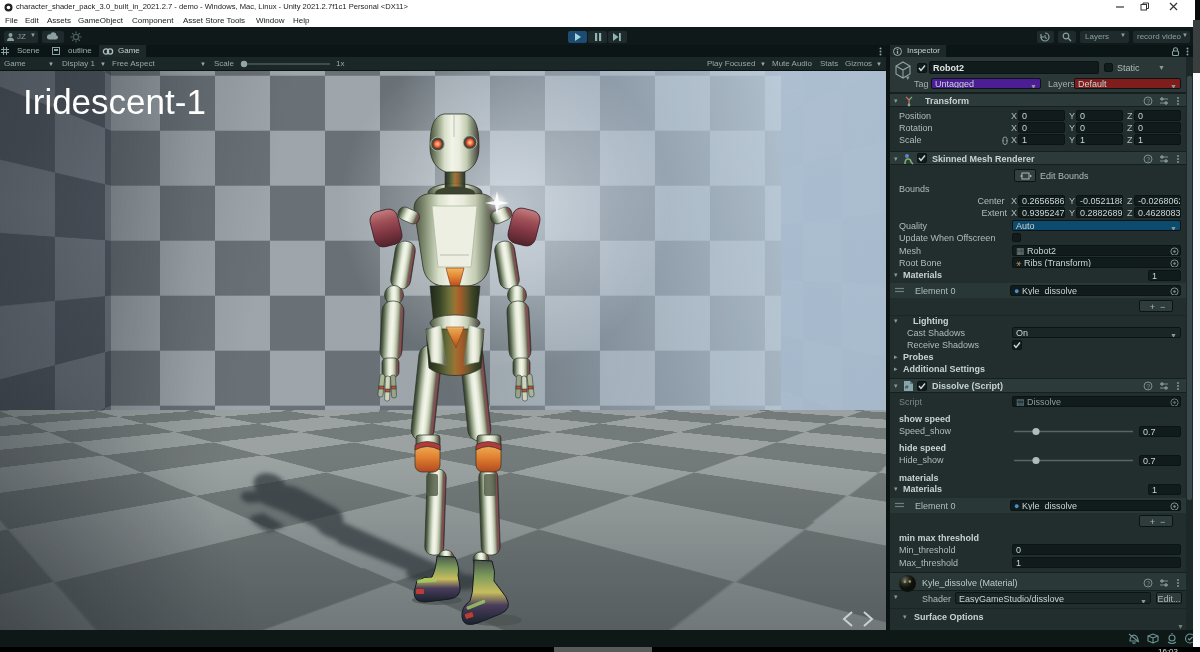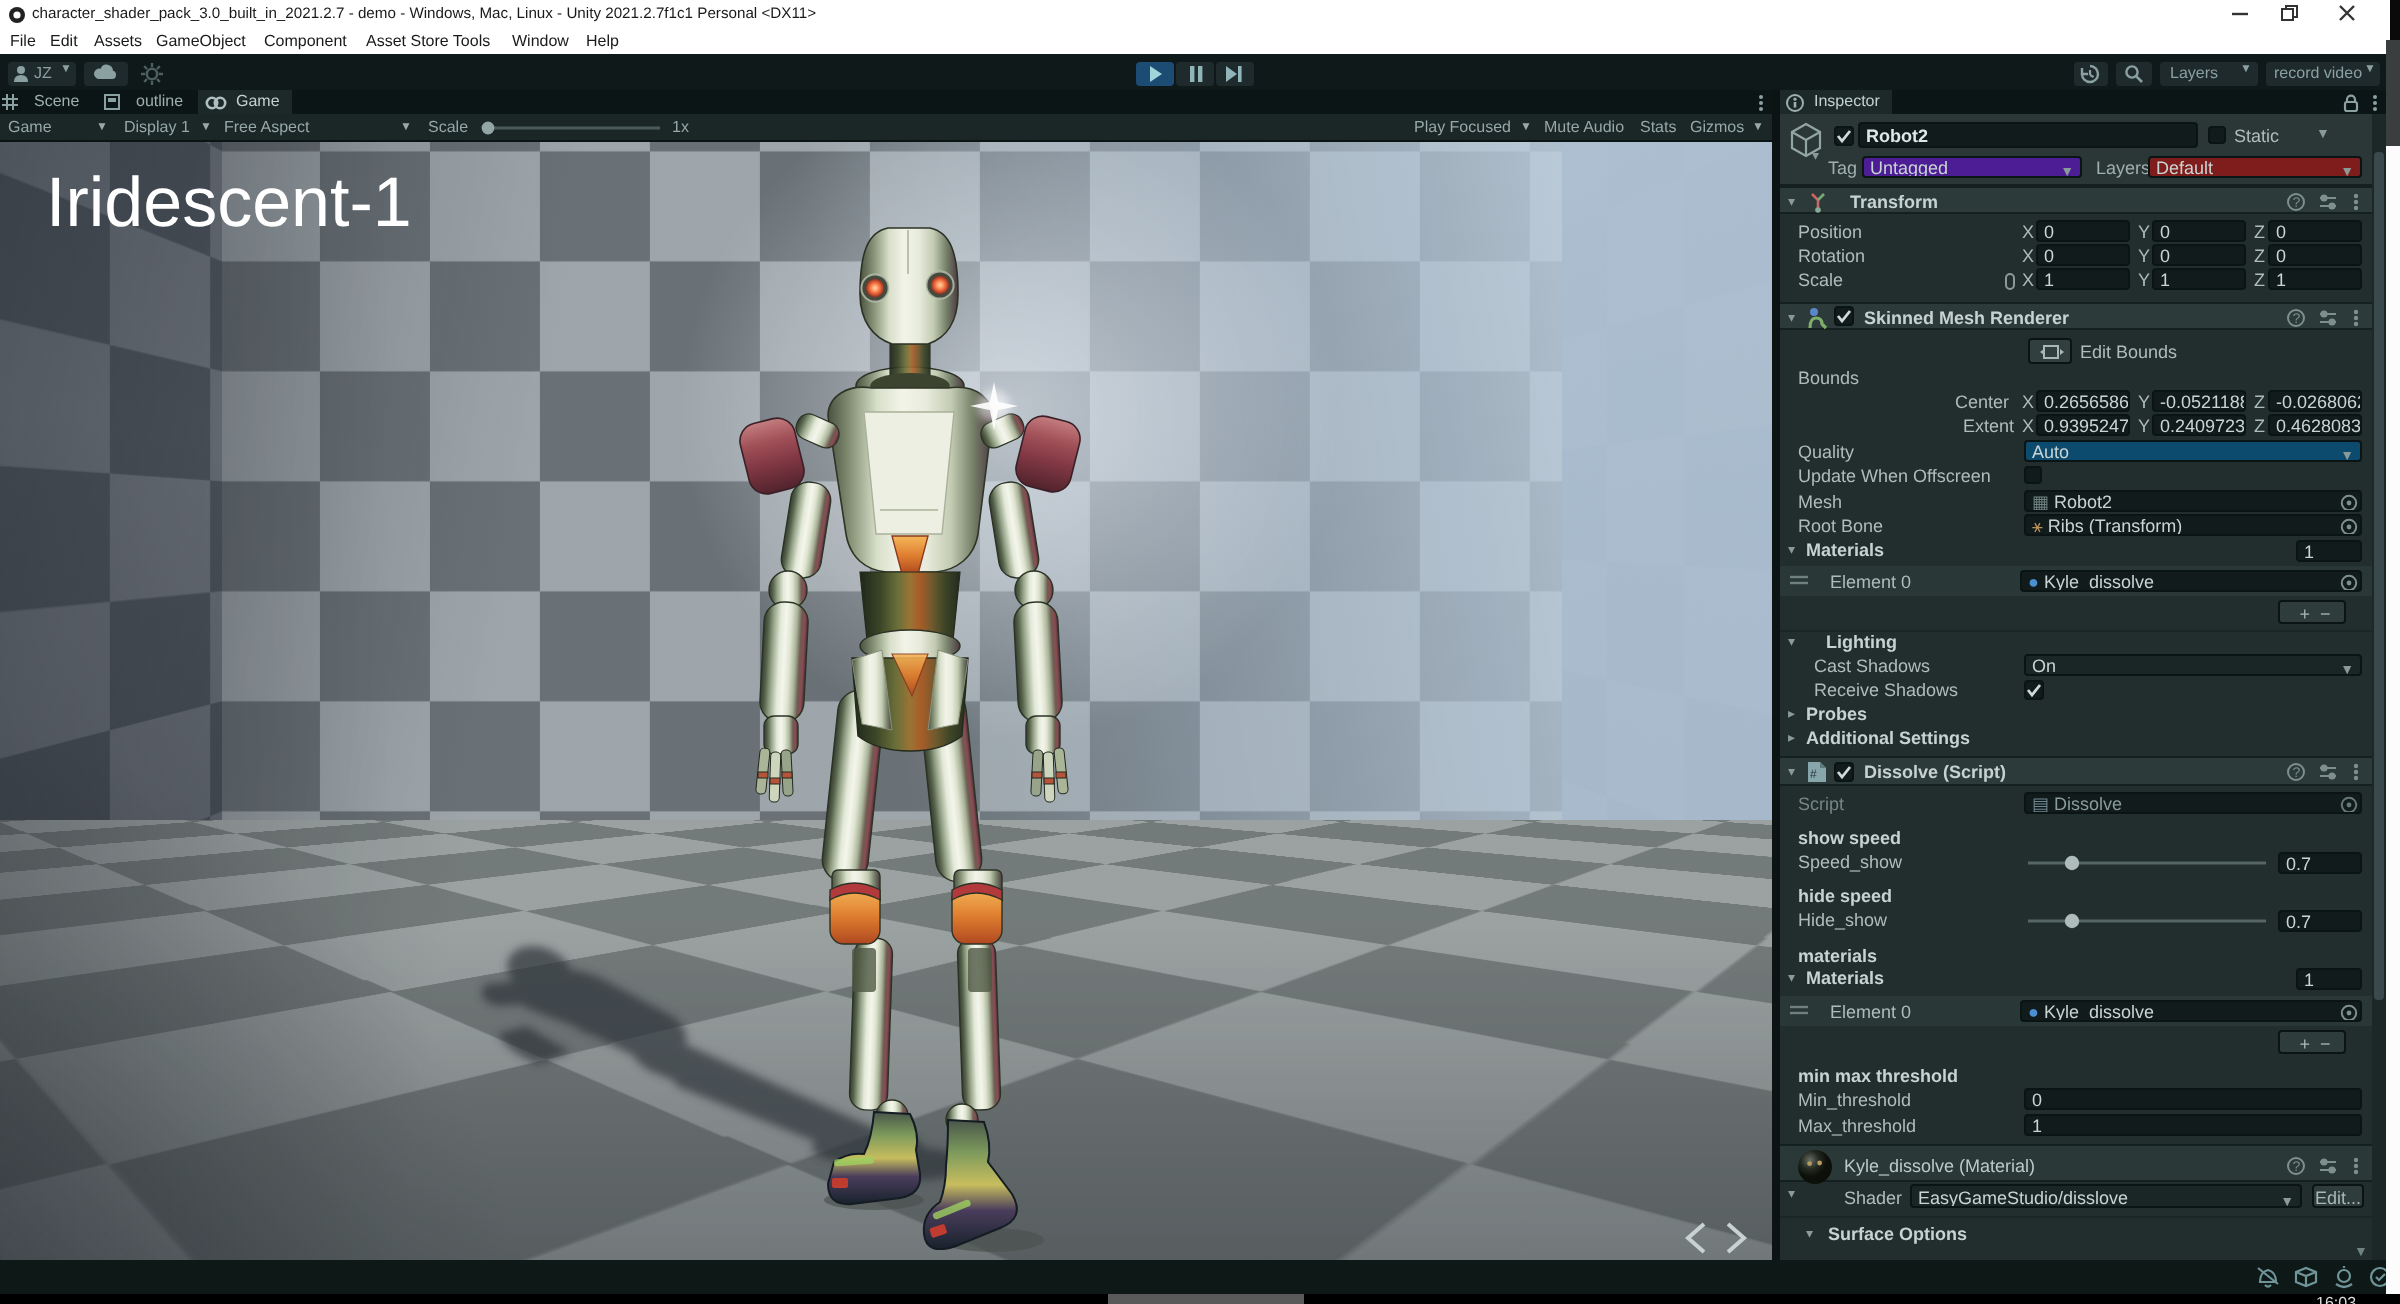--- a/index.html
+++ b/index.html
@@ -546,21 +546,21 @@
     <span class="lbl" style="left:121px;top:139px">X</span>
       <div class="fld" style="left:128px;top:138px;width:47px;height:11px;line-height:11px">0.2656586</div>
     <span class="lbl" style="left:179px;top:139px">Y</span>
       <div class="fld" style="left:186px;top:138px;width:47px;height:11px;line-height:11px">-0.0521188</div>
     <span class="lbl" style="left:237px;top:139px">Z</span>
       <div class="fld" style="left:244px;top:138px;width:47px;height:11px;line-height:11px">-0.0268062</div>
     <span class="lbl" style="left:85px;top:151px;width:32px;text-align:right">Extent</span>
     <span class="lbl" style="left:121px;top:151px">X</span>
       <div class="fld" style="left:128px;top:150px;width:47px;height:11px;line-height:11px">0.9395247</div>
     <span class="lbl" style="left:179px;top:151px">Y</span>
-      <div class="fld" style="left:186px;top:150px;width:47px;height:11px;line-height:11px">0.2409723</div>
+      <div class="fld" style="left:186px;top:150px;width:47px;height:11px;line-height:11px">0.2882689</div>
     <span class="lbl" style="left:237px;top:151px">Z</span>
       <div class="fld" style="left:244px;top:150px;width:47px;height:11px;line-height:11px">0.4628083</div>
     <span class="lbl" style="left:9px;top:164px">Quality</span>
     <div class="fld" style="left:122px;top:163px;width:169px;height:11px;line-height:11px;background:#0c4a6e">Auto<span class="car" style="right:3px;top:2px;position:absolute">▼</span></div>
     <span class="lbl" style="left:9px;top:176px">Update When Offscreen</span>
     <div class="fld" style="left:122px;top:176px;width:9px;height:9px"></div>
     <span class="lbl" style="left:9px;top:189px">Mesh</span>
     <div class="fld" style="left:122px;top:188px;width:169px;height:11px;line-height:11px"><span style="color:#6f8280">▦ </span>Robot2<svg width="9" height="9" style="right:1px;top:1px;position:absolute">
           <circle cx="4.5" cy="4.5" r="3.6" fill="none" stroke="#7e908e" stroke-width="1"></circle>
           <circle cx="4.5" cy="4.5" r="1.2" fill="#7e908e"></circle>

